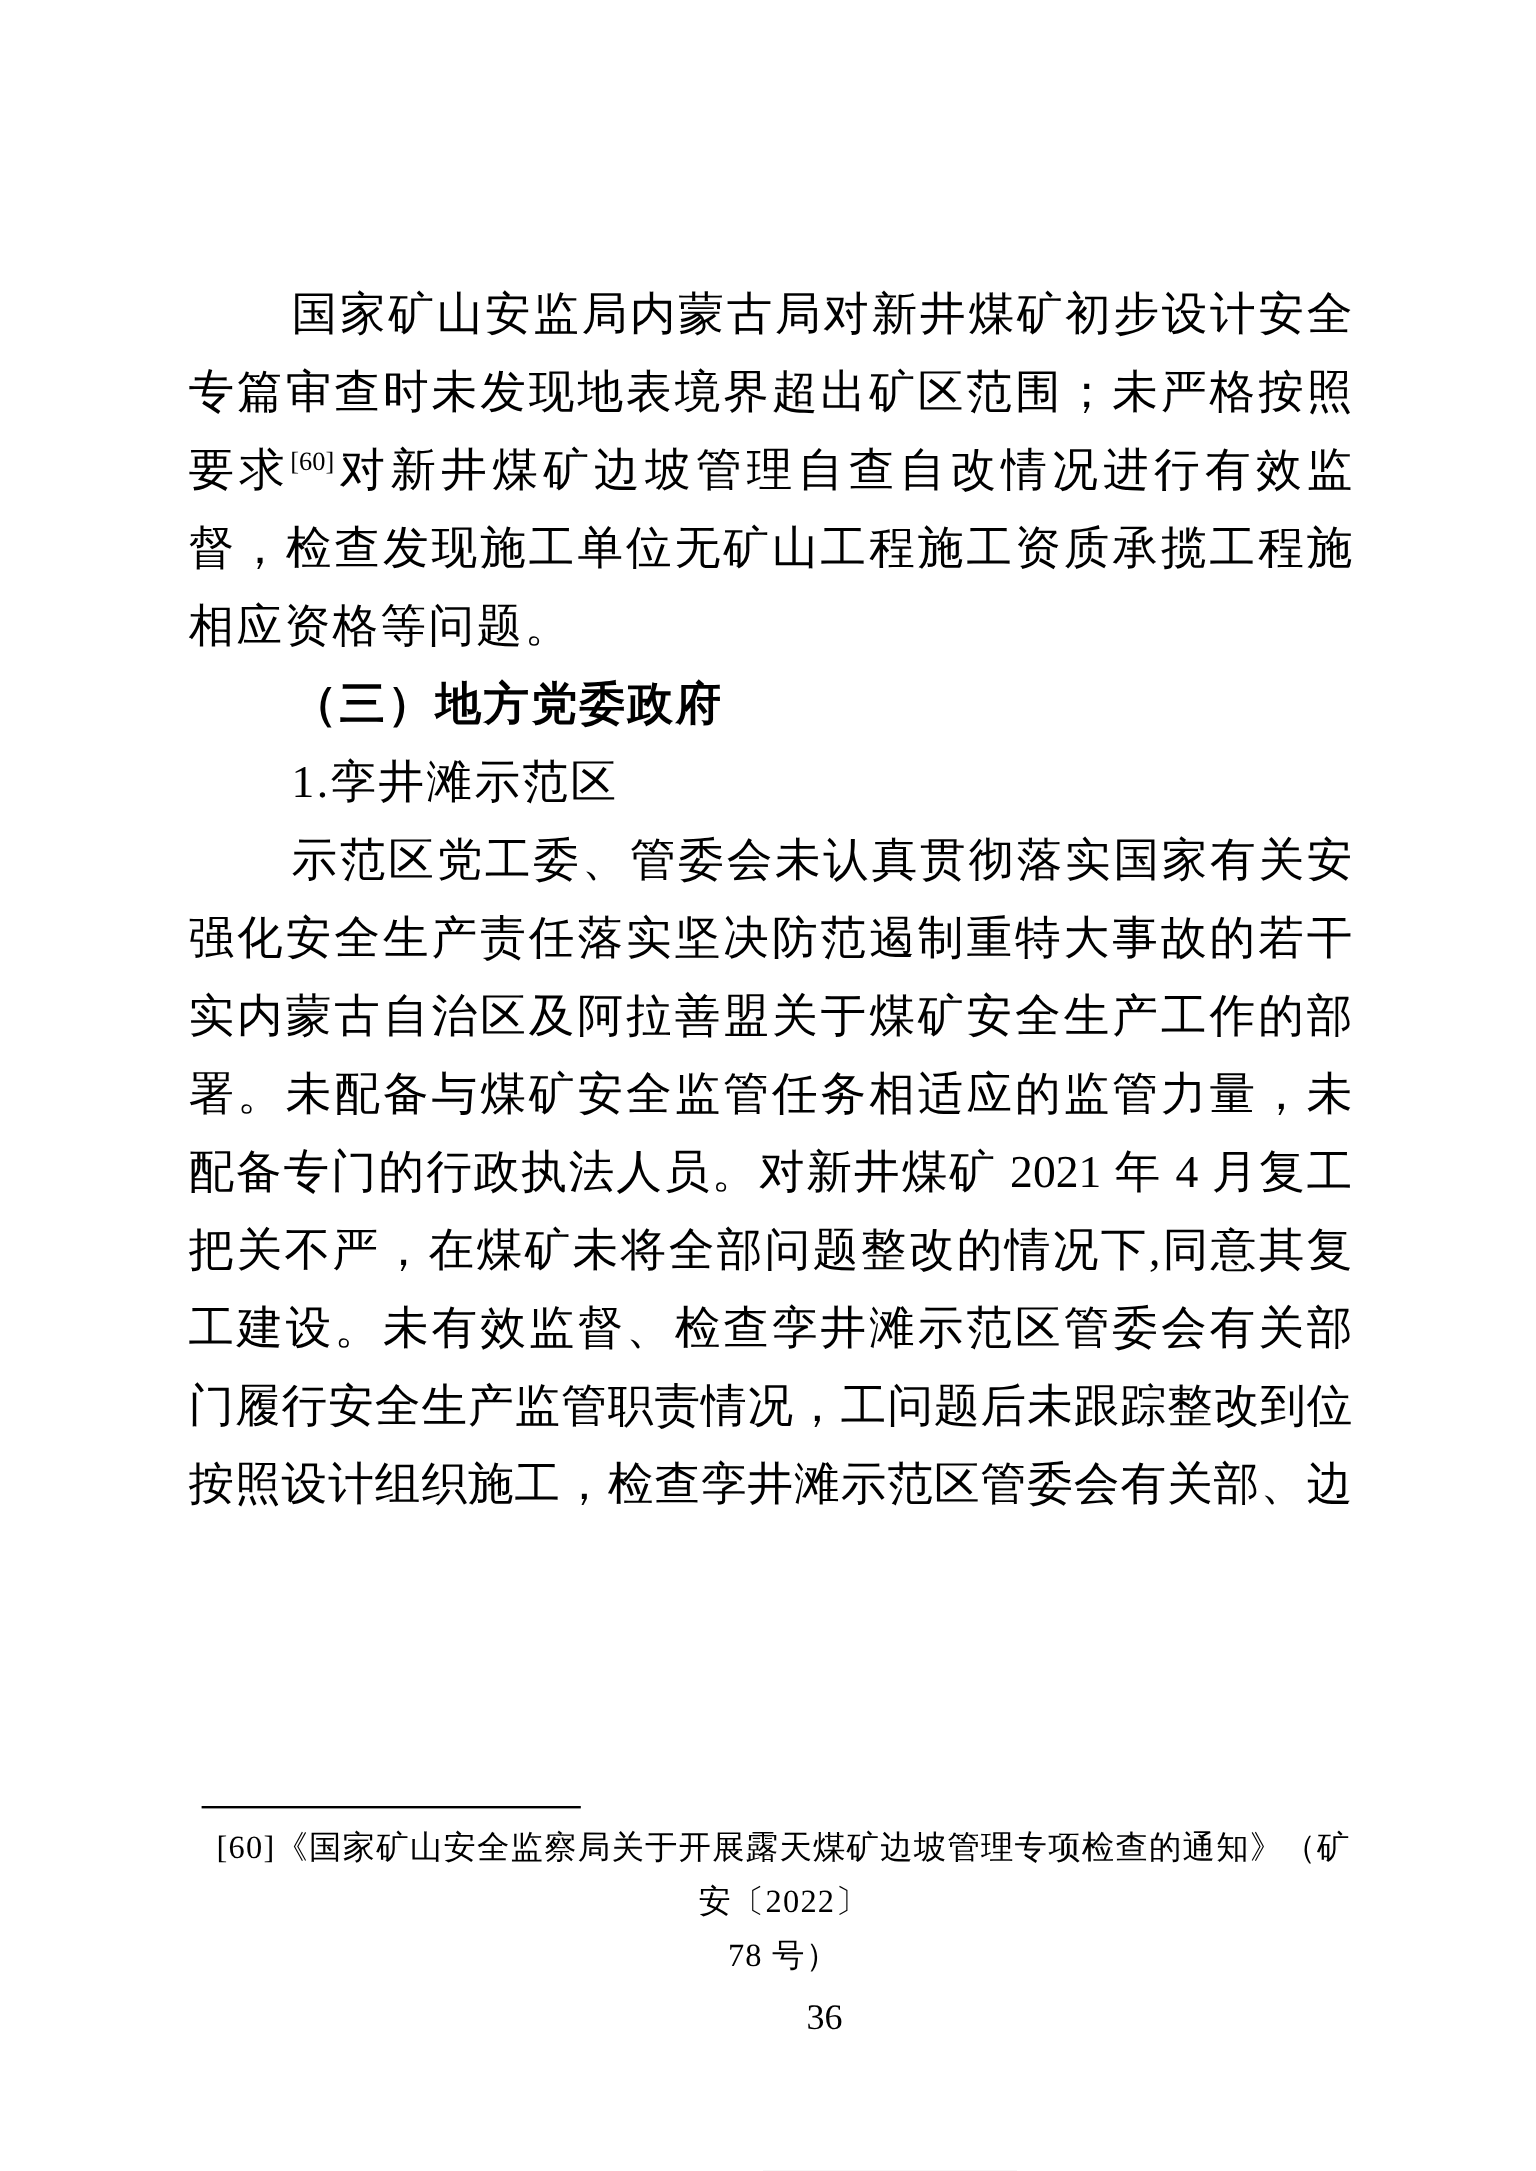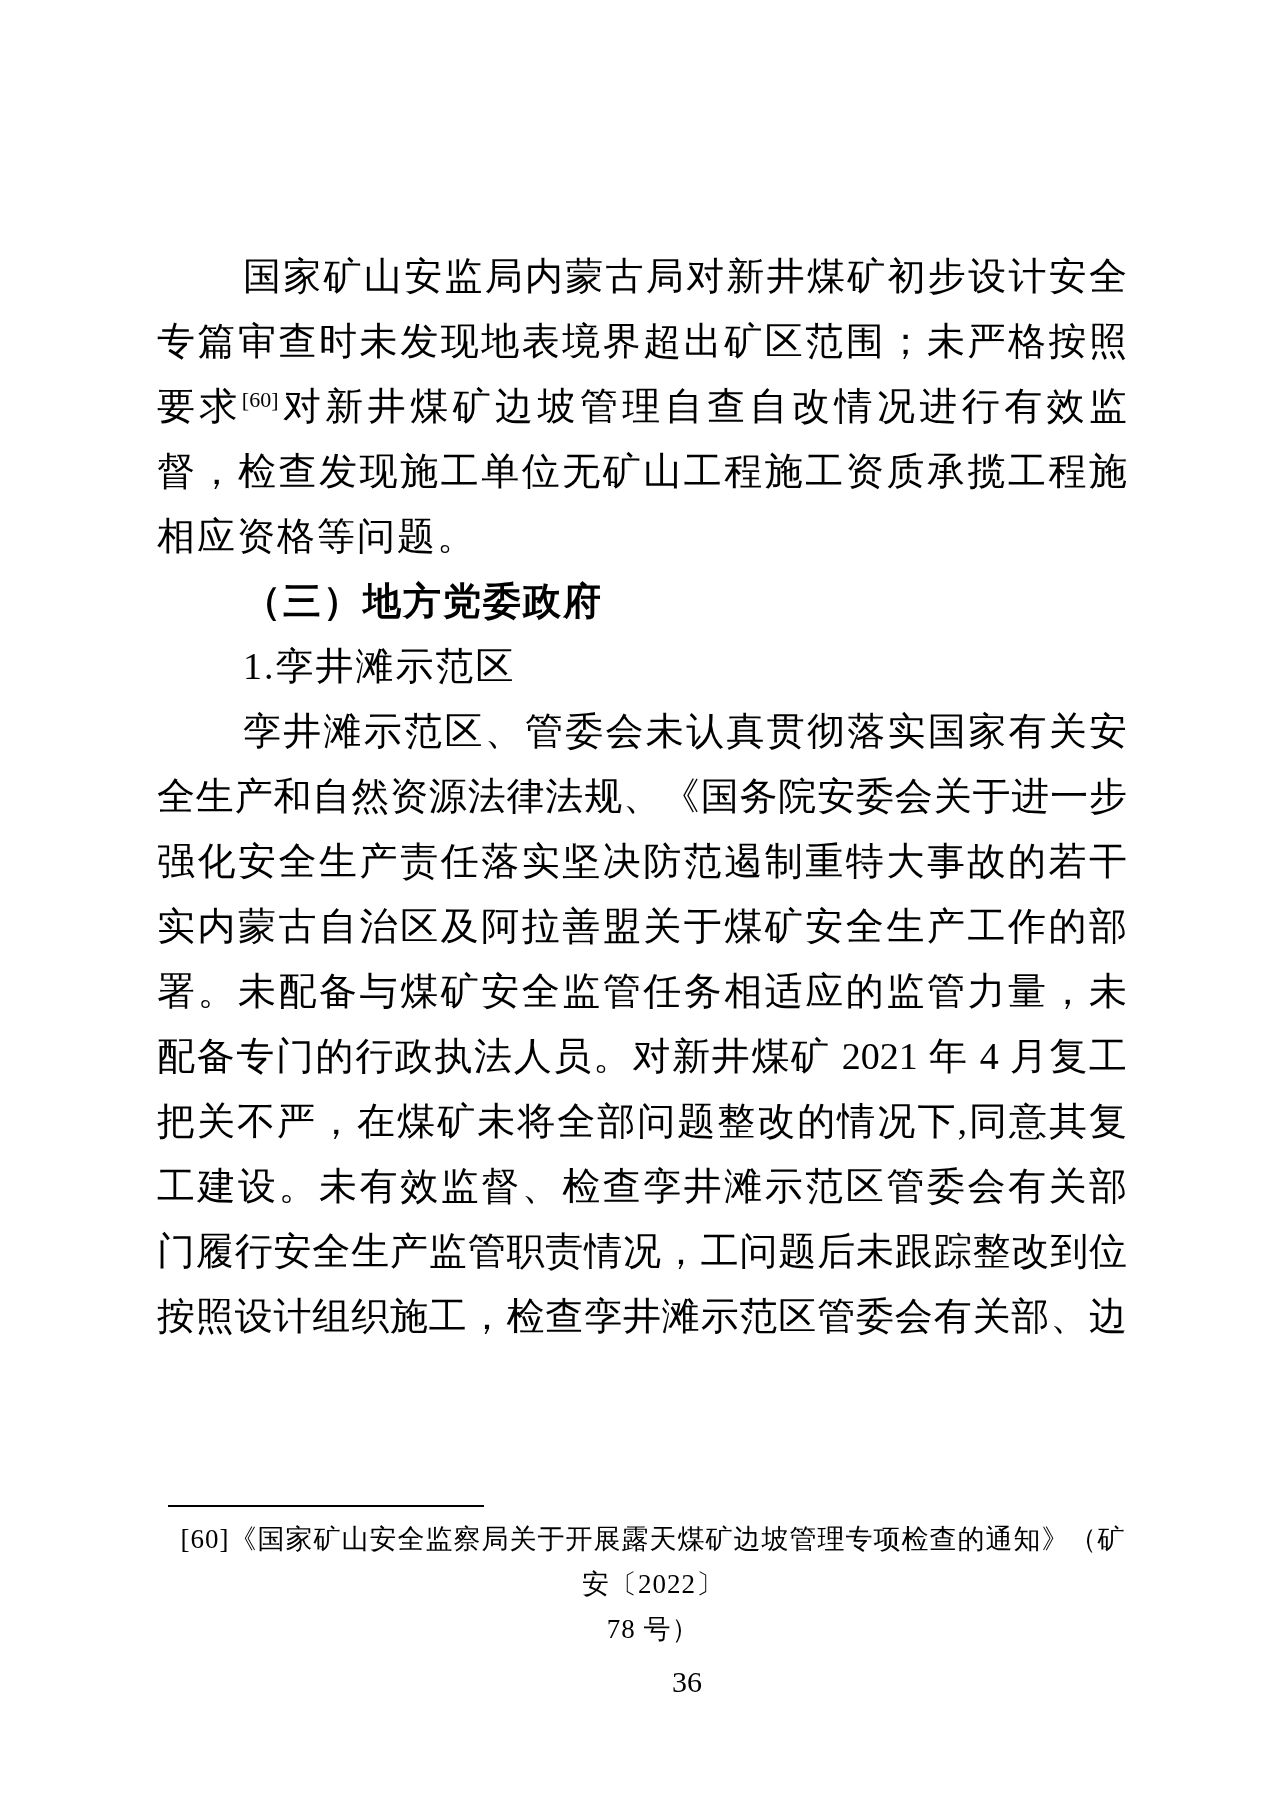--- a/index.html
+++ b/index.html
@@ -9,21 +9,21 @@
     height: 1809px;
     margin: 0 auto;
     background: #ffffff;
     color: #000000;
     font-family: "Liberation Serif", "DejaVu Serif", serif;
     overflow: hidden;
   }
   .text-block {
     position: absolute;
     left: 157px;
-    top: 244px;
+    top: 230px;
     width: 970px;
   }
   .line {
     font-size: 38px;
     height: 65px;
     line-height: 65px;
     letter-spacing: 0px;
     text-align: justify;
     text-align-last: justify;
     text-justify: inter-character;
@@ -83,22 +83,21 @@
     <div class="line">专篇审查时未发现地表境界超出矿区范围；未严格按照</div>
     <div class="line">
       <span>要求</span><sup class="fnref">[60]</sup><span>对新井煤矿边坡管理自查自改情况进行有效监</span>
     </div>
     <div class="line">督，检查发现施工单位无矿山工程施工资质承揽工程施</div>
     <div class="line align-left">相应资格等问题。</div>
 
     <div class="line align-left indent bold">（三）地方党委政府</div>
     <div class="line align-left indent">1.孪井滩示范区</div>
 
-    <div class="line indent">孪井滩示范区、管委会未认真贯彻落实国家有关安</div>
-    <div class="line">全生产和自然资源法律法规、《国务院安委会关于进一步</div>
+    <div class="line indent">示范区党工委、管委会未认真贯彻落实国家有关安</div>
     <div class="line">强化安全生产责任落实坚决防范遏制重特大事故的若干</div>
     <div class="line">实内蒙古自治区及阿拉善盟关于煤矿安全生产工作的部</div>
     <div class="line">署。未配备与煤矿安全监管任务相适应的监管力量，未</div>
     <div class="line">配备专门的行政执法人员。对新井煤矿 2021 年 4 月复工</div>
     <div class="line">把关不严，在煤矿未将全部问题整改的情况下,同意其复</div>
     <div class="line">工建设。未有效监督、检查孪井滩示范区管委会有关部</div>
     <div class="line">门履行安全生产监管职责情况，工问题后未跟踪整改到位</div>
     <div class="line">按照设计组织施工，检查孪井滩示范区管委会有关部、边</div>
 
   </div>

